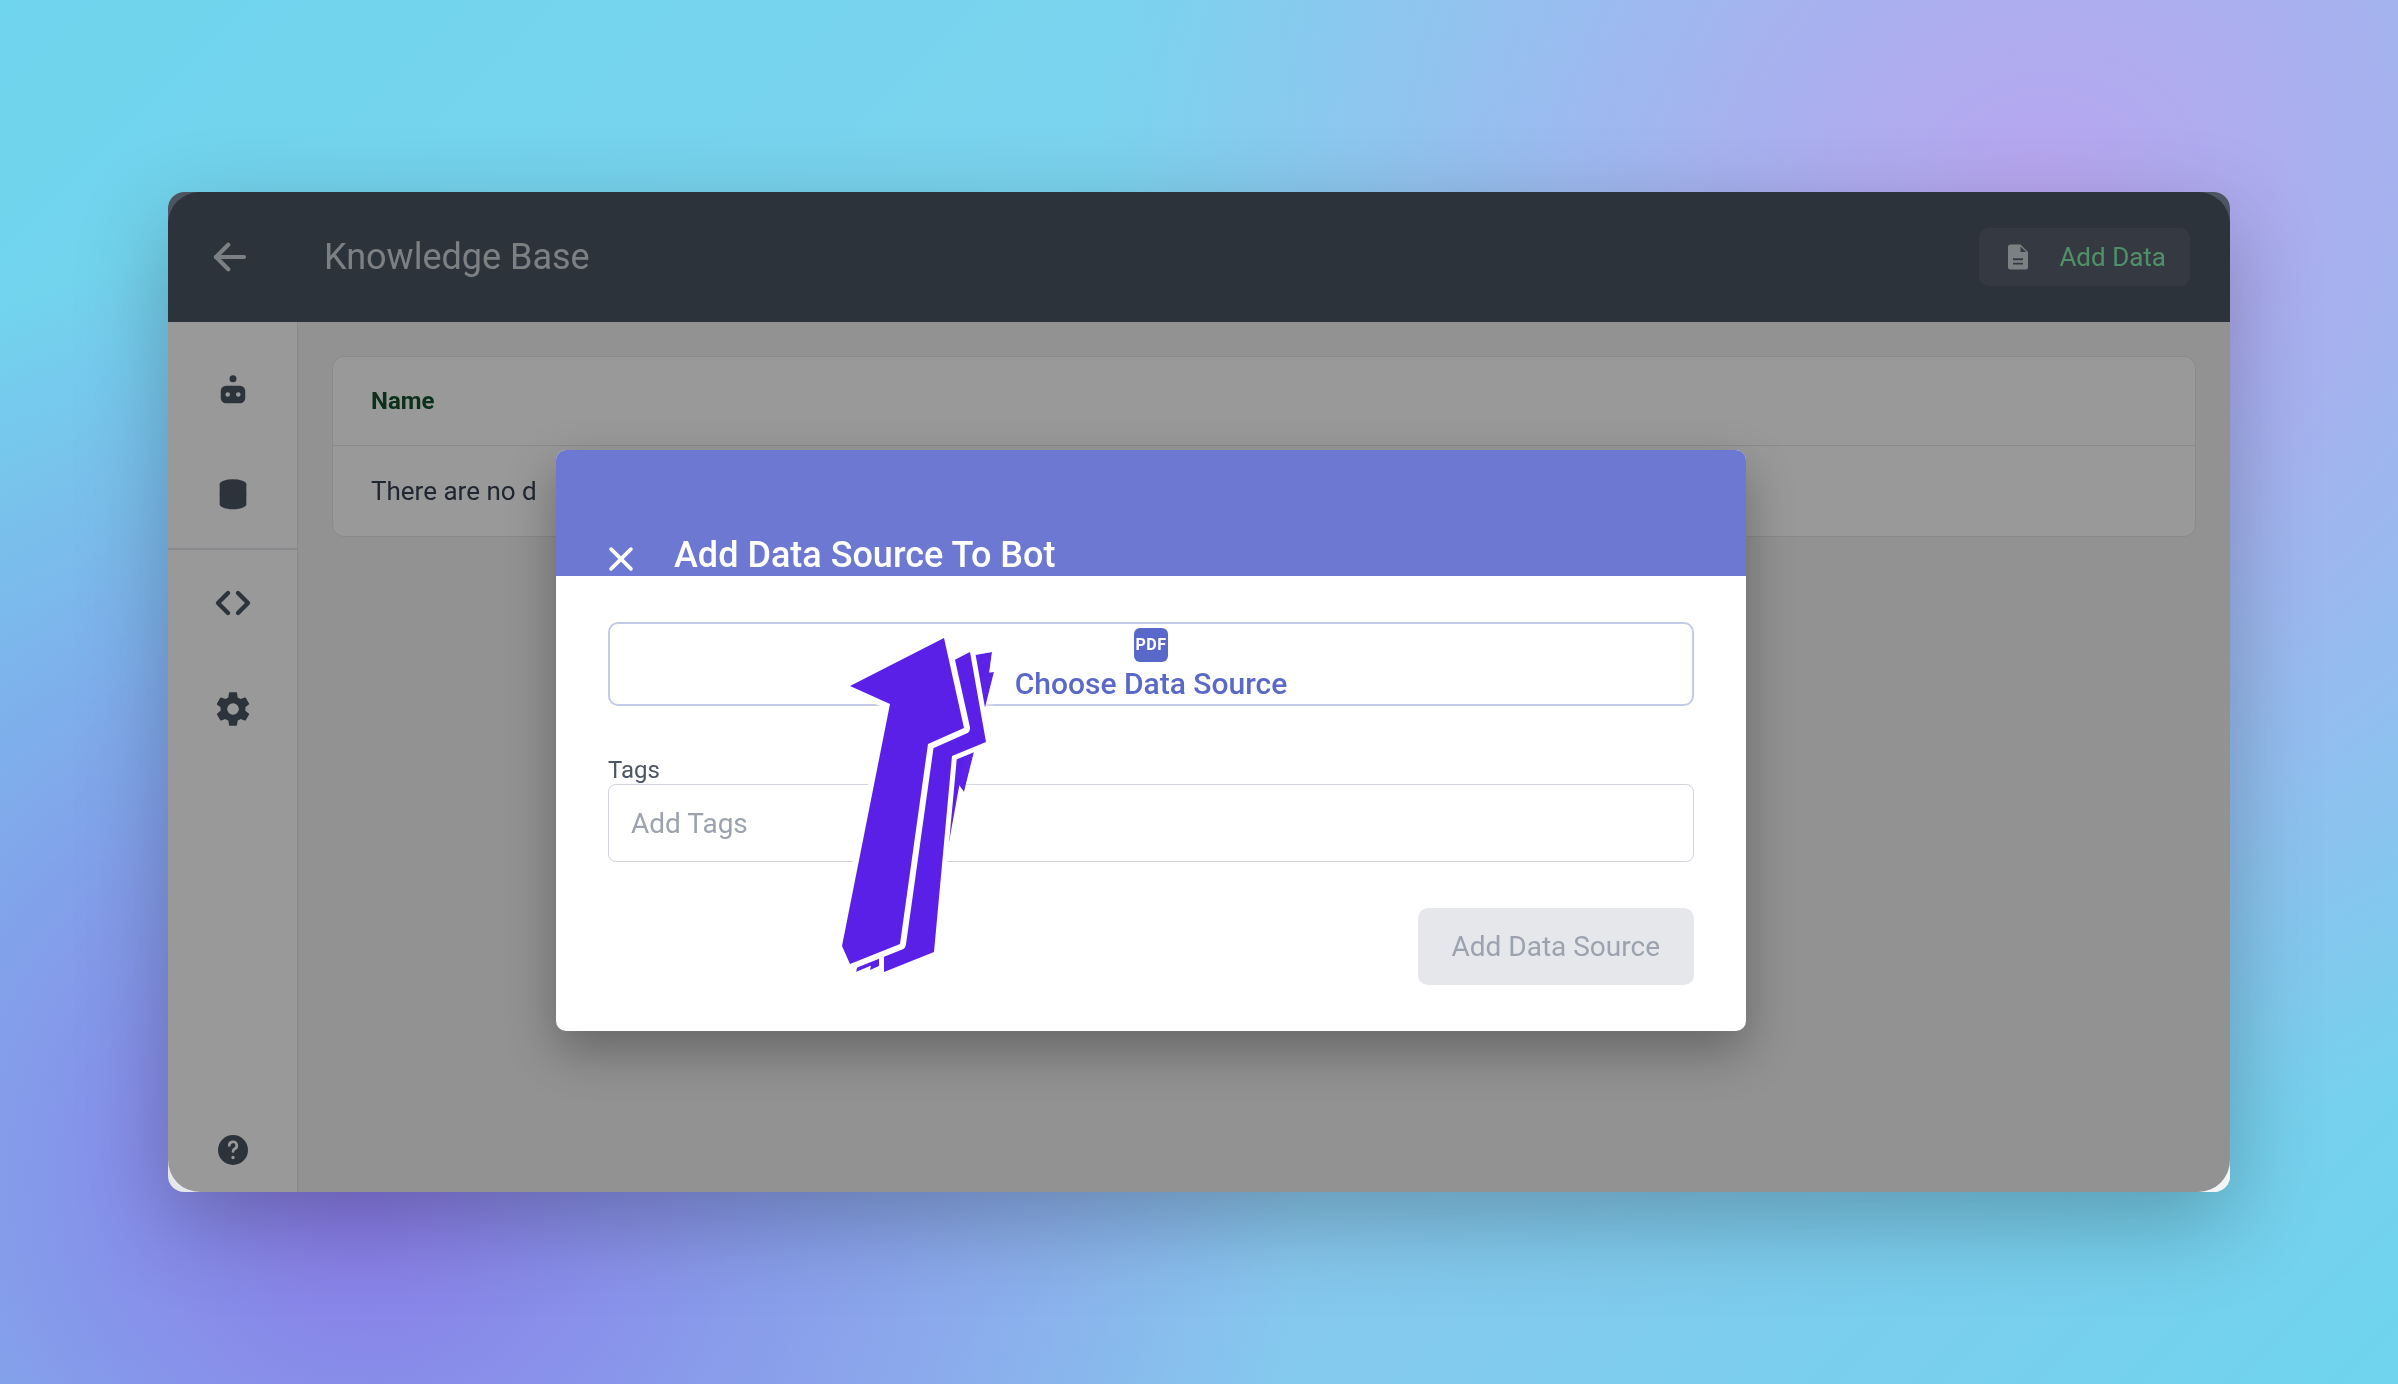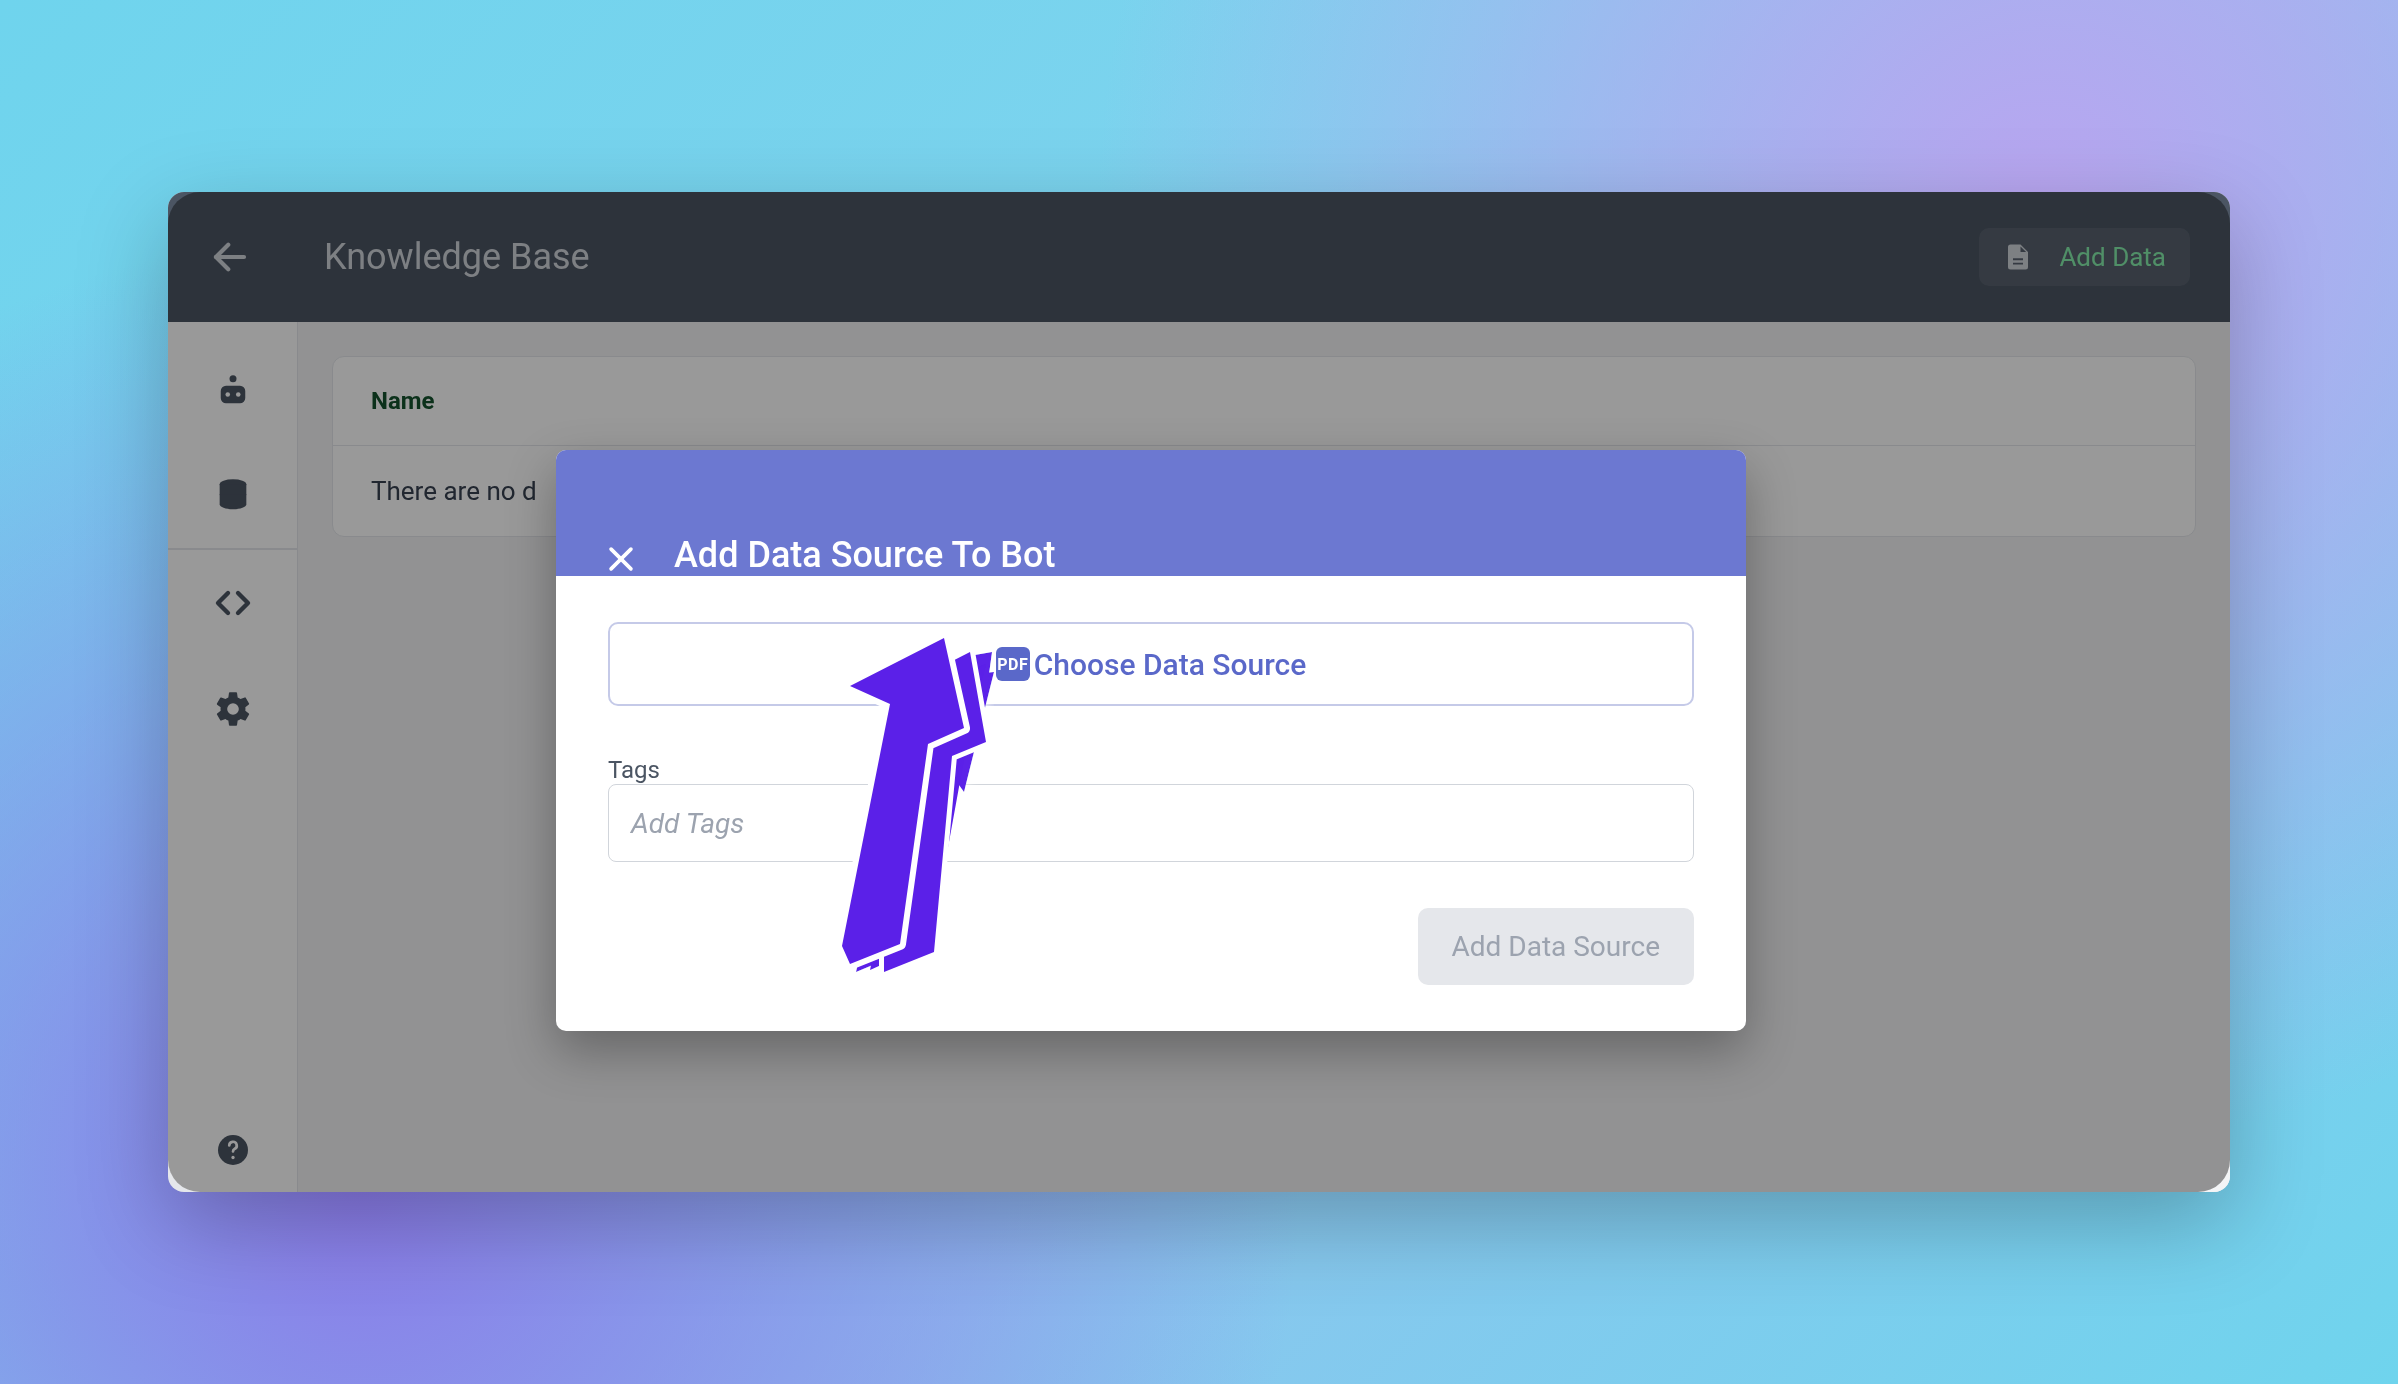--- a/index.html
+++ b/index.html
@@ -189,20 +189,21 @@
       border: 2px solid #c5cae8;
       border-radius: 10px;
       height: 84px;
       display: flex;
       align-items: center;
       justify-content: center;
       gap: 4px;
       color: #5a68c9;
       font-size: 30px;
       font-weight: 500;
+      flex-direction: column;
     }
 
     .pdf-badge {
       background: #5a68c9;
       color: #ffffff;
       font-size: 16px;
       font-weight: 700;
       width: 34px;
       height: 34px;
       border-radius: 6px;
@@ -221,21 +222,20 @@
 
     .tags-input {
       border: 1px solid #d1d5db;
       border-radius: 8px;
       height: 78px;
       padding: 0 22px;
       font-size: 28px;
       color: #9ca3af;
       display: flex;
       align-items: center;
-      font-style: italic;
     }
 
     .modal-footer {
       display: flex;
       justify-content: flex-end;
       margin-top: 46px;
     }
 
     .submit-btn {
       background: #e5e7eb;

